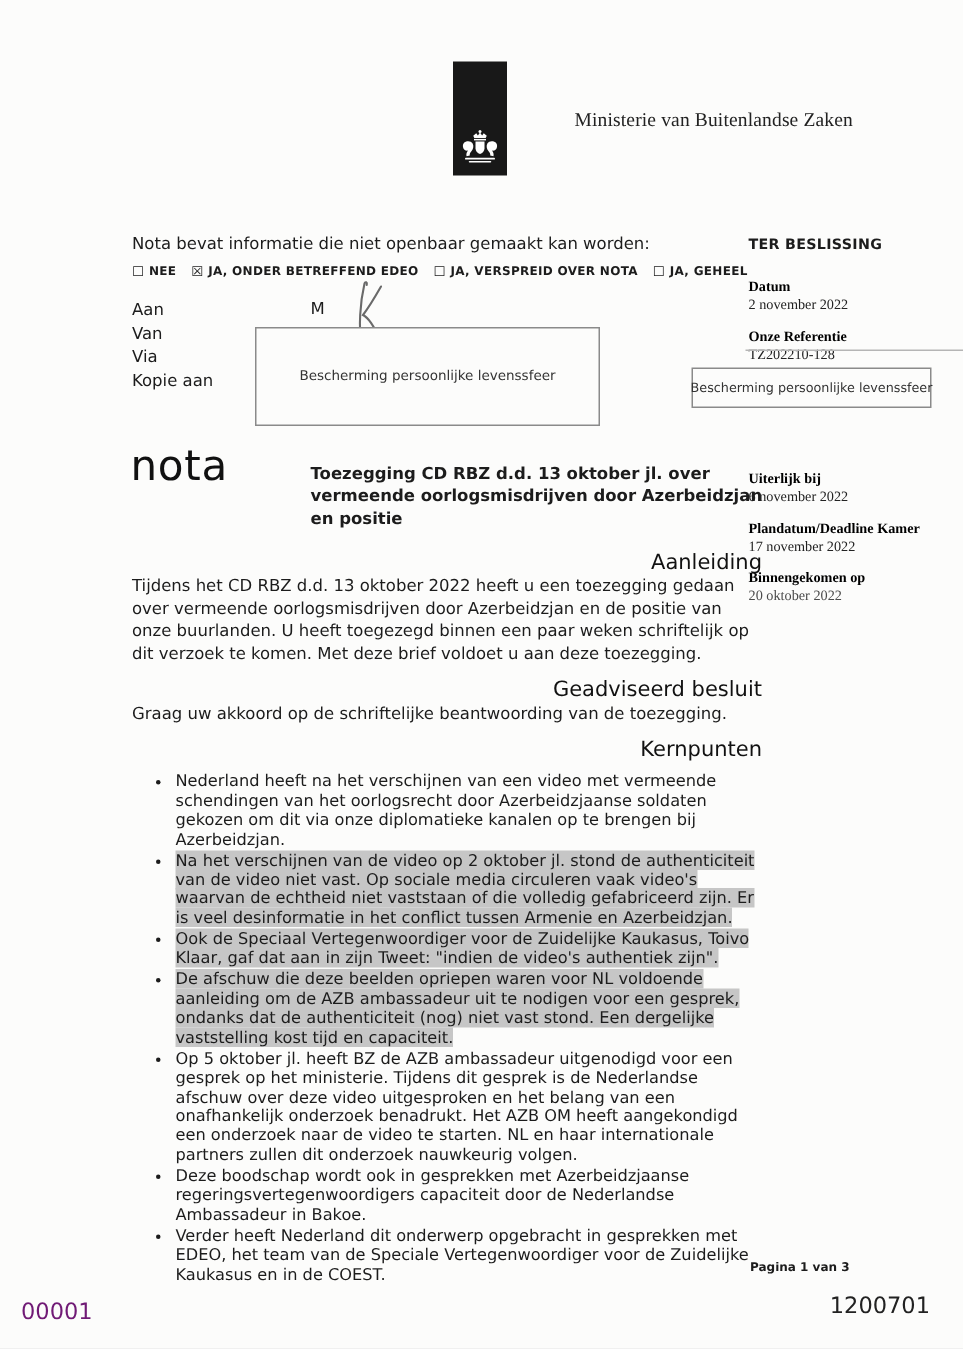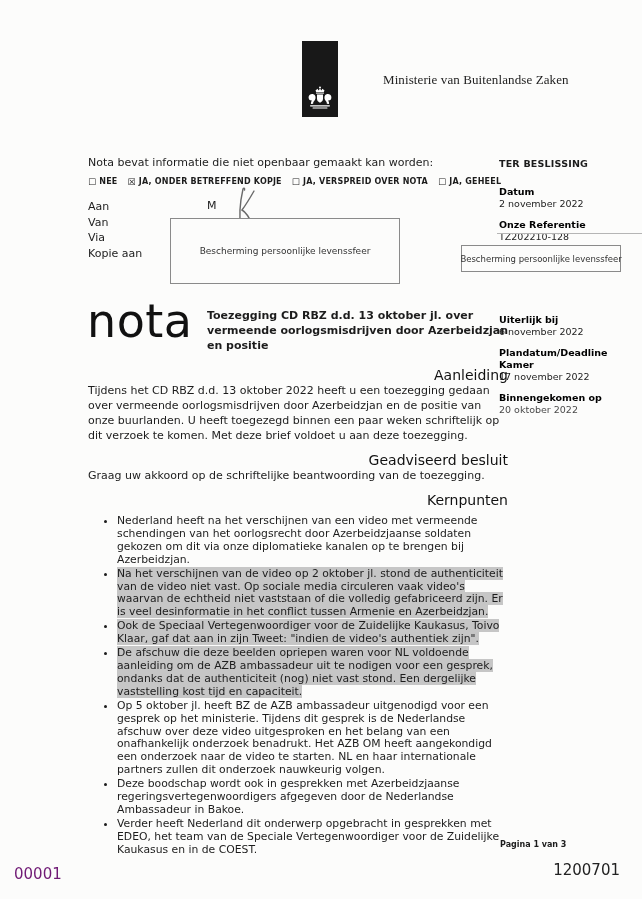--- a/index.html
+++ b/index.html
@@ -38,27 +38,27 @@
   .aan-value { position:absolute; left:207px; top:199px; font-size:11px; }
   .paraaf { position:absolute; left:228px; top:186px; }
   .redact-main {
     position:absolute; left:170px; top:218px; width:230px; height:66px;
     border:1px solid #8a8a8a; background:#fcfcfb;
     display:flex; align-items:center; justify-content:center;
     font-size:9px; color:#333;
   }
 
   
-  .nota-title { position:absolute; left:87px; top:294px; font-size:46px; letter-spacing:0.5px; color:#111; }
+  .nota-title { position:absolute; left:87px; top:294px; font-size:28px; letter-spacing:0.5px; color:#111; }
   .subject { position:absolute; left:207px; top:308px; width:312px; font-size:11px; font-weight:bold; line-height:15px; }
 
   
   .meta { position:absolute; left:499px; top:158px; width:141px; font-size:9.5px; line-height:12px; }
   .meta .status { font-weight:bold; font-size:9.5px; letter-spacing:0.2px; }
-  .meta .field { margin-top:9px; }
+  .meta .field { margin-top:9px;font-family:Liberation Serif, serif; }
   .meta .lbl { font-weight:bold; color:#000; }
   .meta .val { color:#222; }
   .meta-rule { position:absolute; left:497px; top:233px; width:145px; border-top:1px solid #b5b5b5; }
   .redact-meta {
     position:absolute; left:461px; top:245px; width:160px; height:27px;
     border:1px solid #8a8a8a; background:#fcfcfb;
     display:flex; align-items:center; justify-content:center;
     font-size:8.5px; color:#333; white-space:nowrap; overflow:visible;
   }
   .meta .after-box { margin-top:46px; }
@@ -94,21 +94,21 @@
         <rect x="4" y="19.2" width="20" height="1.2" rx="0.6"></rect>
         <rect x="6.5" y="21.4" width="15" height="1" rx="0.5"></rect>
       </g>
     </svg>
   </div>
   <div class="ministry-name">Ministerie van Buitenlandse Zaken</div>
 
   <div class="notice">Nota bevat informatie die niet openbaar gemaakt kan worden:</div>
   <div class="options">
     <span class="opt"><span class="box">☐</span> <span>NEE</span></span>
-    <span class="opt"><span class="box">☒</span> <span>JA, ONDER BETREFFEND KOPJE</span></span>
+    <span class="opt"><span class="box">☒</span> <span>JA, ONDER BETREFFEND EDEO</span></span>
     <span class="opt"><span class="box">☐</span> <span>JA, VERSPREID OVER NOTA</span></span>
     <span class="opt"><span class="box">☐</span> <span>JA, GEHEEL</span></span>
   </div>
 
   <div class="routing">
     <div>Aan</div>
     <div>Van</div>
     <div>Via</div>
     <div>Kopie aan</div>
   </div>
@@ -161,21 +161,21 @@
     <h2>Geadviseerd besluit</h2>
     <p>Graag uw akkoord op de schriftelijke beantwoording van de toezegging.</p>
 
     <h2>Kernpunten</h2>
     <ul>
       <li><span>Nederland heeft na het verschijnen van een video met vermeende schendingen van het oorlogsrecht door Azerbeidzjaanse soldaten gekozen om dit via onze diplomatieke kanalen op te brengen bij Azerbeidzjan.</span></li>
       <li class="hl"><span>Na het verschijnen van de video op 2 oktober jl. stond de authenticiteit van de video niet vast. Op sociale media circuleren vaak video's waarvan de echtheid niet vaststaan of die volledig gefabriceerd zijn. Er is veel desinformatie in het conflict tussen Armenie en Azerbeidzjan.</span></li>
       <li class="hl"><span>Ook de Speciaal Vertegenwoordiger voor de Zuidelijke Kaukasus, Toivo Klaar, gaf dat aan in zijn Tweet: "indien de video's authentiek zijn".</span></li>
       <li class="hl"><span>De afschuw die deze beelden opriepen waren voor NL voldoende aanleiding om de AZB ambassadeur uit te nodigen voor een gesprek, ondanks dat de authenticiteit (nog) niet vast stond. Een dergelijke vaststelling kost tijd en capaciteit.</span></li>
       <li><span>Op 5 oktober jl. heeft BZ de AZB ambassadeur uitgenodigd voor een gesprek op het ministerie. Tijdens dit gesprek is de Nederlandse afschuw over deze video uitgesproken en het belang van een onafhankelijk onderzoek benadrukt. Het AZB OM heeft aangekondigd een onderzoek naar de video te starten. NL en haar internationale partners zullen dit onderzoek nauwkeurig volgen.</span></li>
-      <li><span>Deze boodschap wordt ook in gesprekken met Azerbeidzjaanse regeringsvertegenwoordigers afgegeven door de Nederlandse Ambassadeur in Bakoe.</span></li>
+      <li><span>Deze boodschap wordt ook in gesprekken met Azerbeidzjaanse regeringsvertegenwoordigers capaciteit door de Nederlandse Ambassadeur in Bakoe.</span></li>
       <li><span>Verder heeft Nederland dit onderwerp opgebracht in gesprekken met EDEO, het team van de Speciale Vertegenwoordiger voor de Zuidelijke Kaukasus en in de COEST.</span></li>
     </ul>
   </div>
 
   <div class="page-num">Pagina 1 van 3</div>
   <div class="foot-left">00001</div>
   <div class="foot-right">1200701</div>
 
 </div>
 

